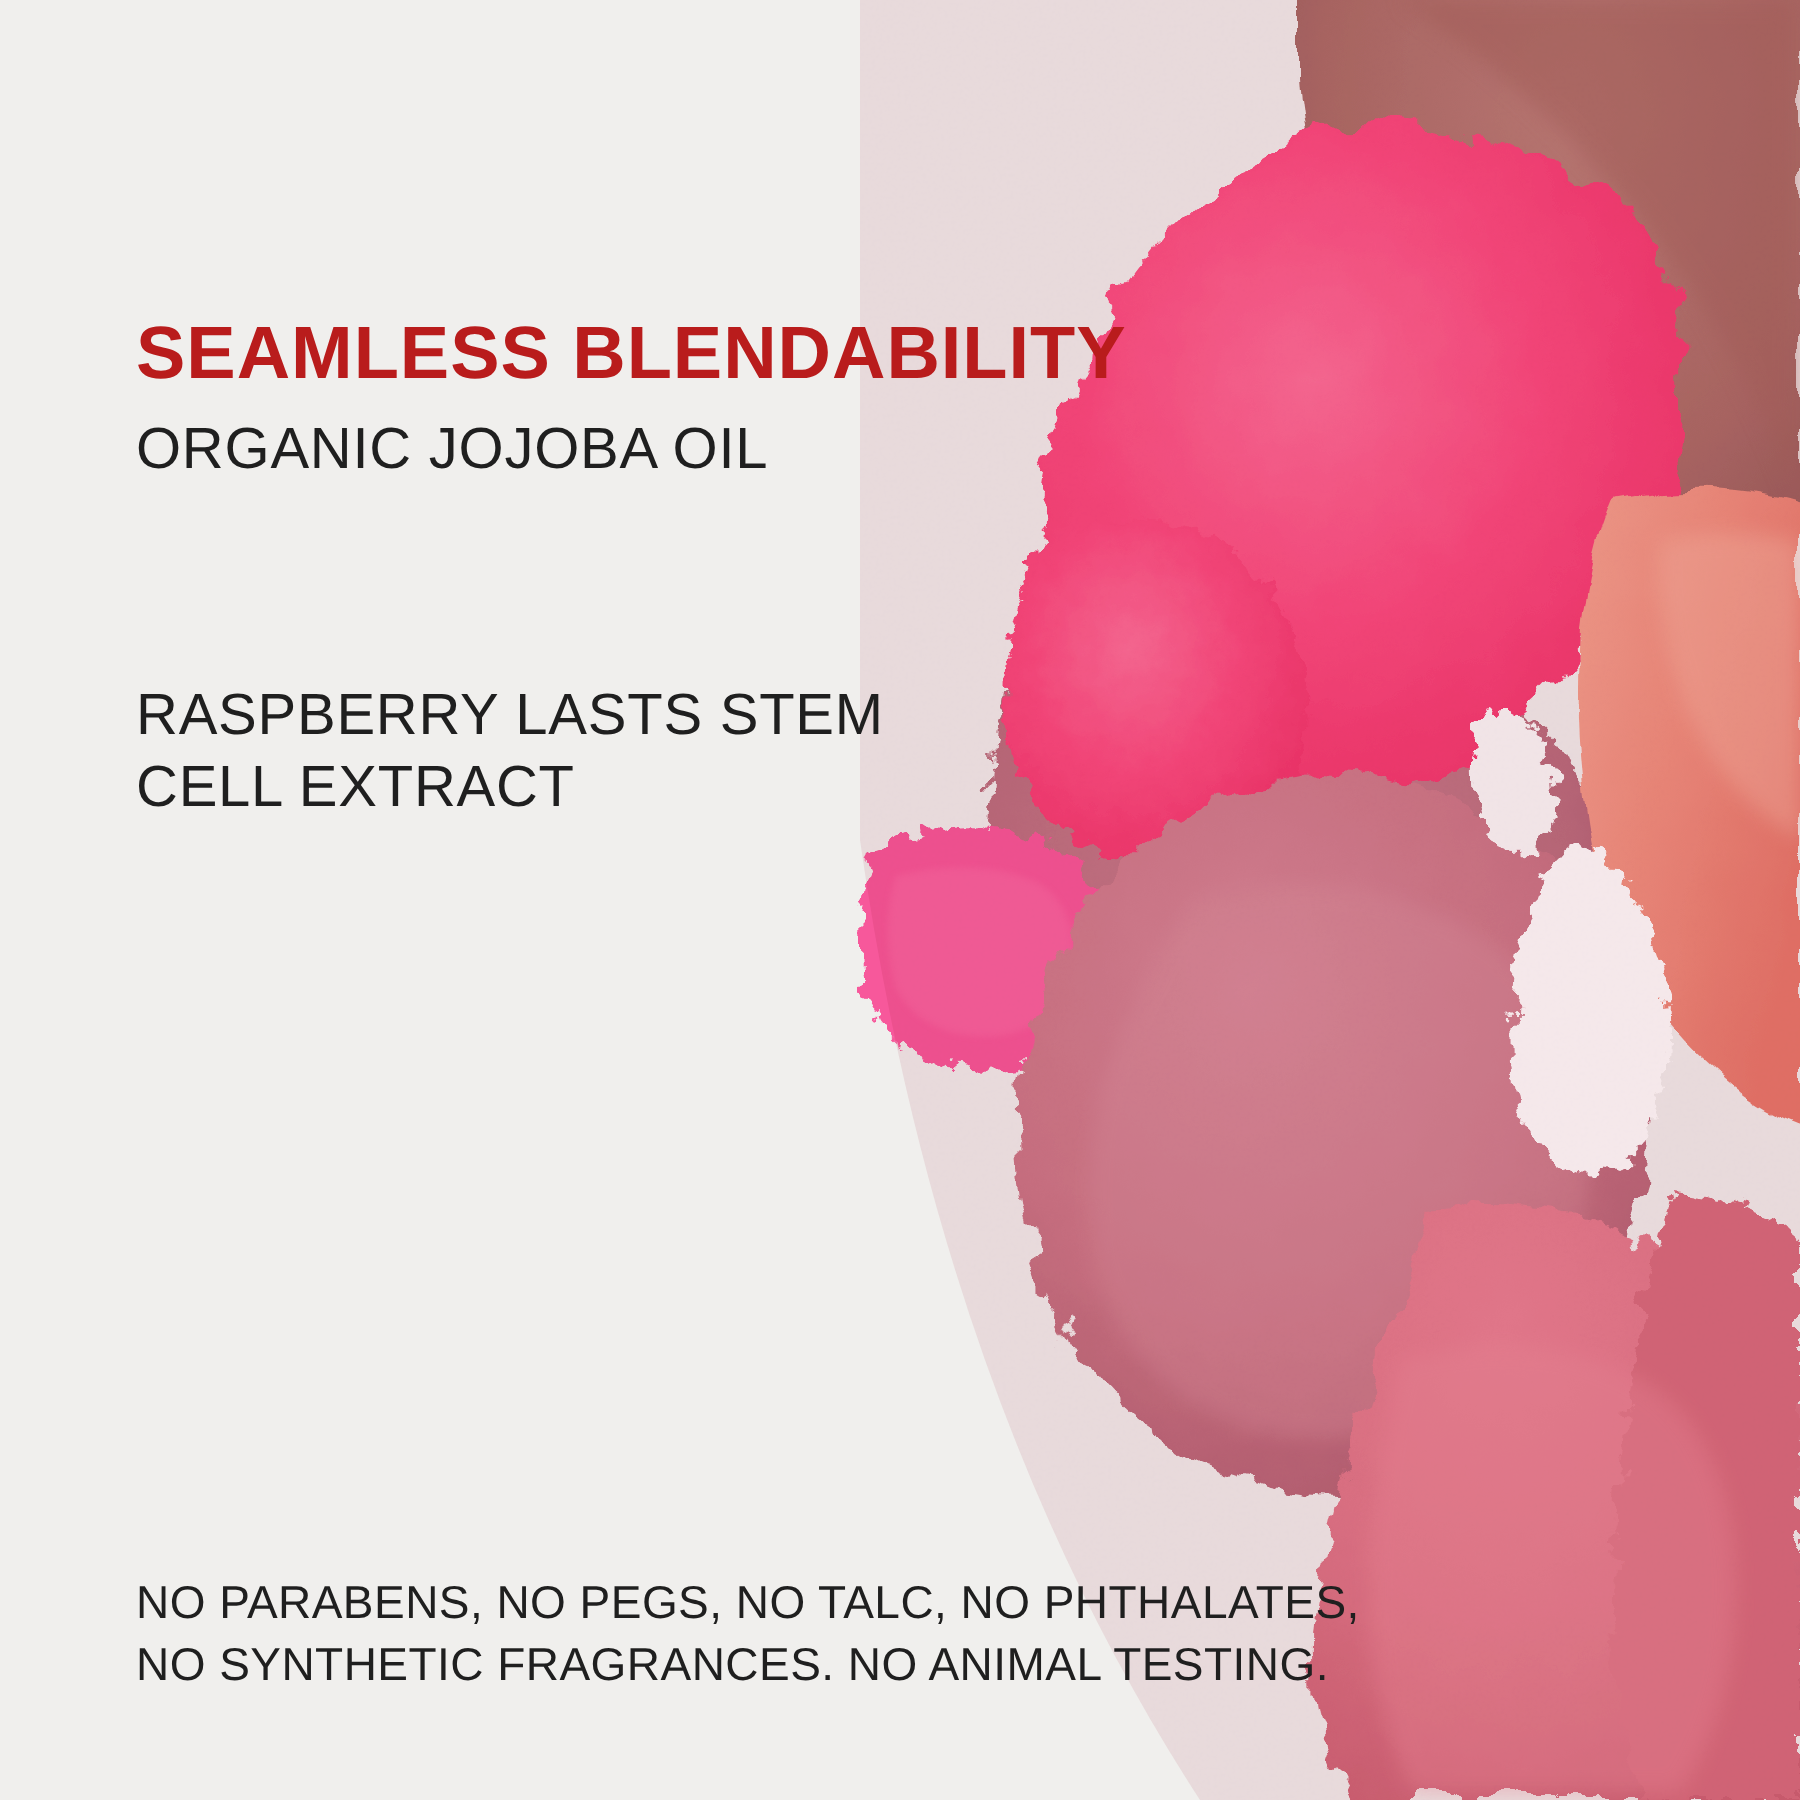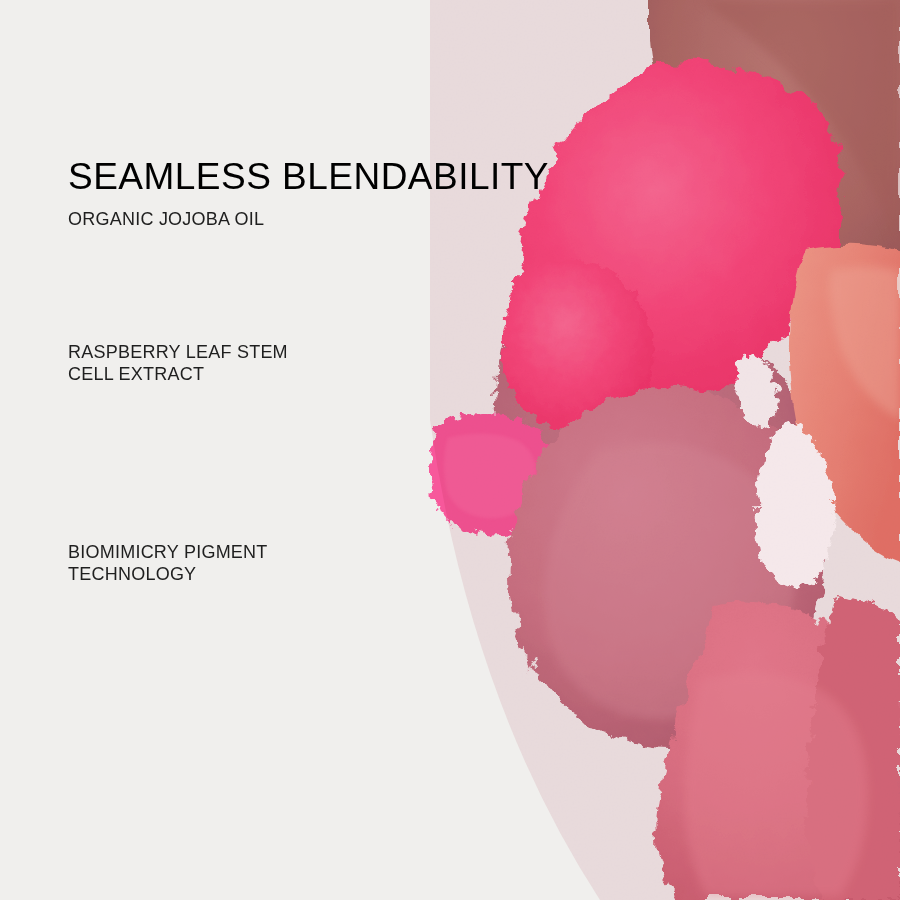--- a/index.html
+++ b/index.html
@@ -39,29 +39,29 @@
     position:absolute;
     left:68px;
   }
   .benefit-1 { top:157px; }
   .benefit-2 { top:330px; }
   .benefit-3 { top:530px; }
 
   .benefit-title {
     font-size:37px;
     line-height:1.08;
-    font-weight:400;
+    font-weight:700;
     letter-spacing:0.013em;
-    color:#000000;
+    color:#b91c1c;
     white-space:pre-line;
   }
 
   .benefit-sub {
     margin-top:11px;
-    font-size:18px;
+    font-size:29px;
     line-height:1.23;
     font-weight:400;
     letter-spacing:0.013em;
     color:#1f1f1f;
     white-space:pre-line;
   }
 
   #disclaimer {
     position:absolute;
     left:68px;
@@ -242,24 +242,24 @@
   </svg>
 
   <div id="content">
 
     <div class="benefit benefit-1">
       <div class="benefit-title">SEAMLESS BLENDABILITY</div>
       <div class="benefit-sub">ORGANIC JOJOBA OIL</div>
     </div>
 
     <div class="benefit benefit-2">
-      <div class="benefit-sub">RASPBERRY LEAF STEM
+      <div class="benefit-sub">RASPBERRY LASTS STEM
 CELL EXTRACT</div>
     </div>
 
     <div class="benefit benefit-3">
-      <div class="benefit-sub">BIOMIMICRY PIGMENT
-TECHNOLOGY</div>
     </div>
 
+    <div id="disclaimer">NO PARABENS, NO PEGS, NO TALC, NO PHTHALATES,
+NO SYNTHETIC FRAGRANCES. NO ANIMAL TESTING.</div>
 
   </div>
 </div>
 
 </body></html>

